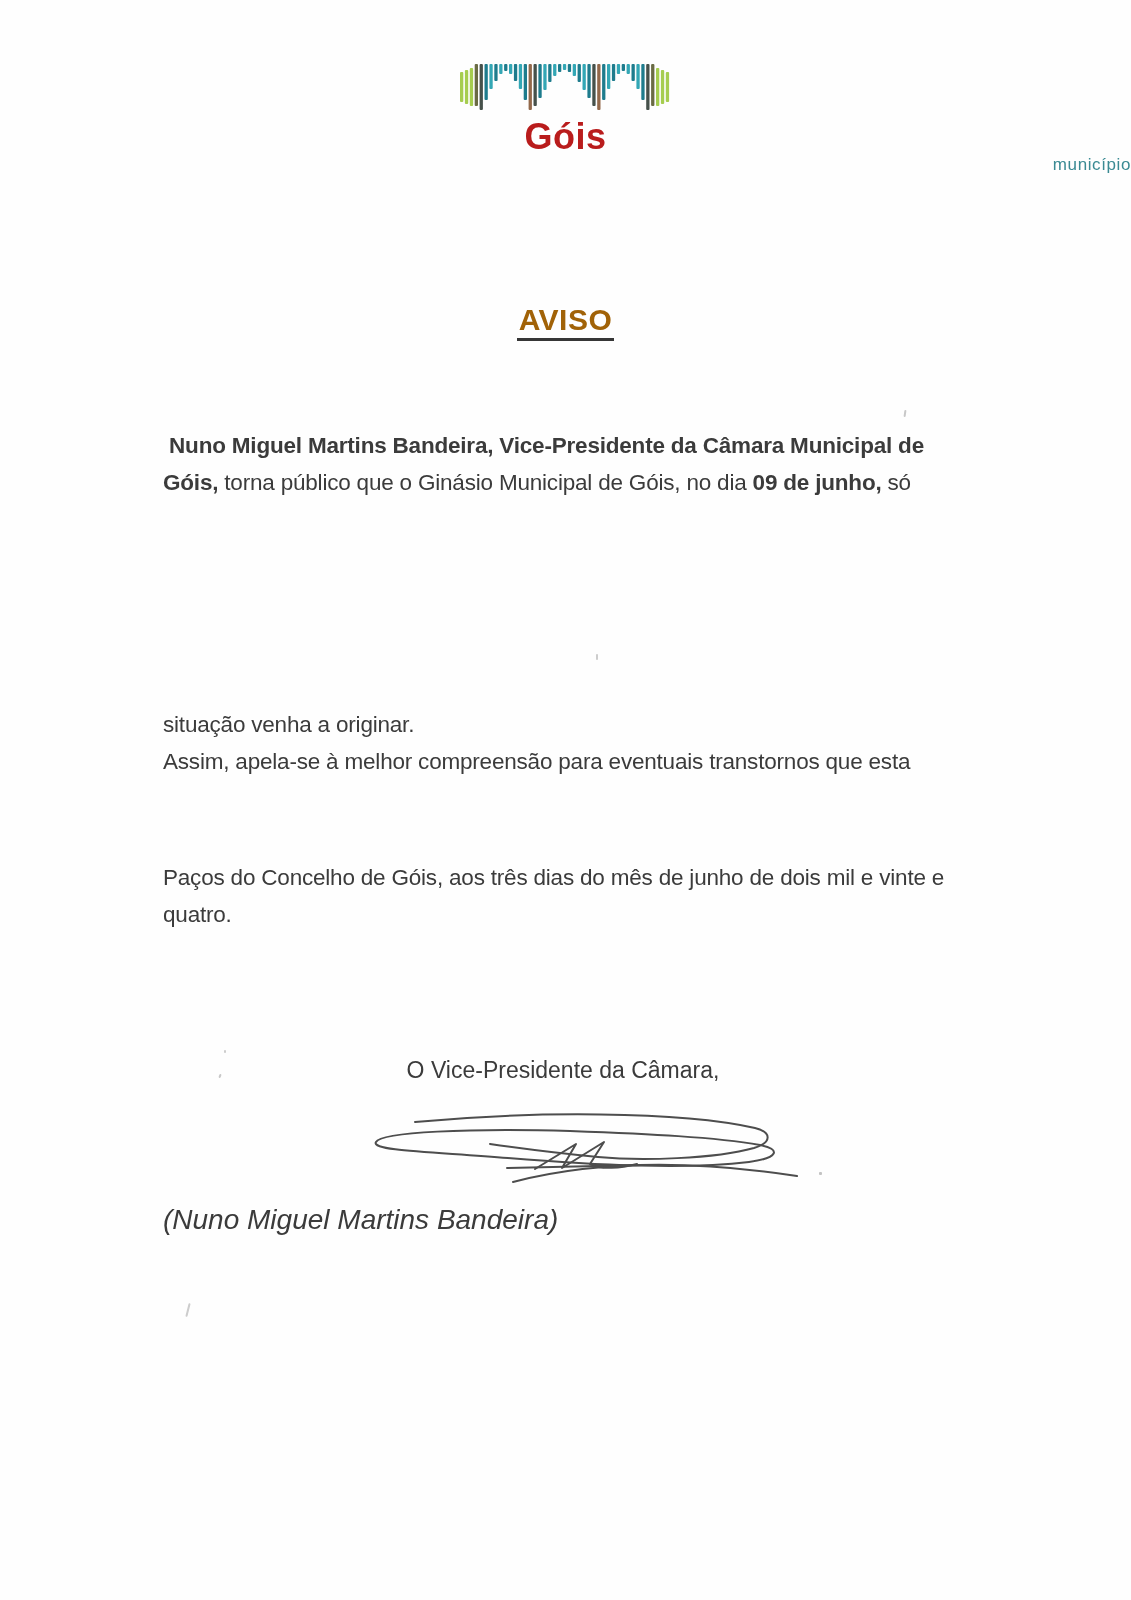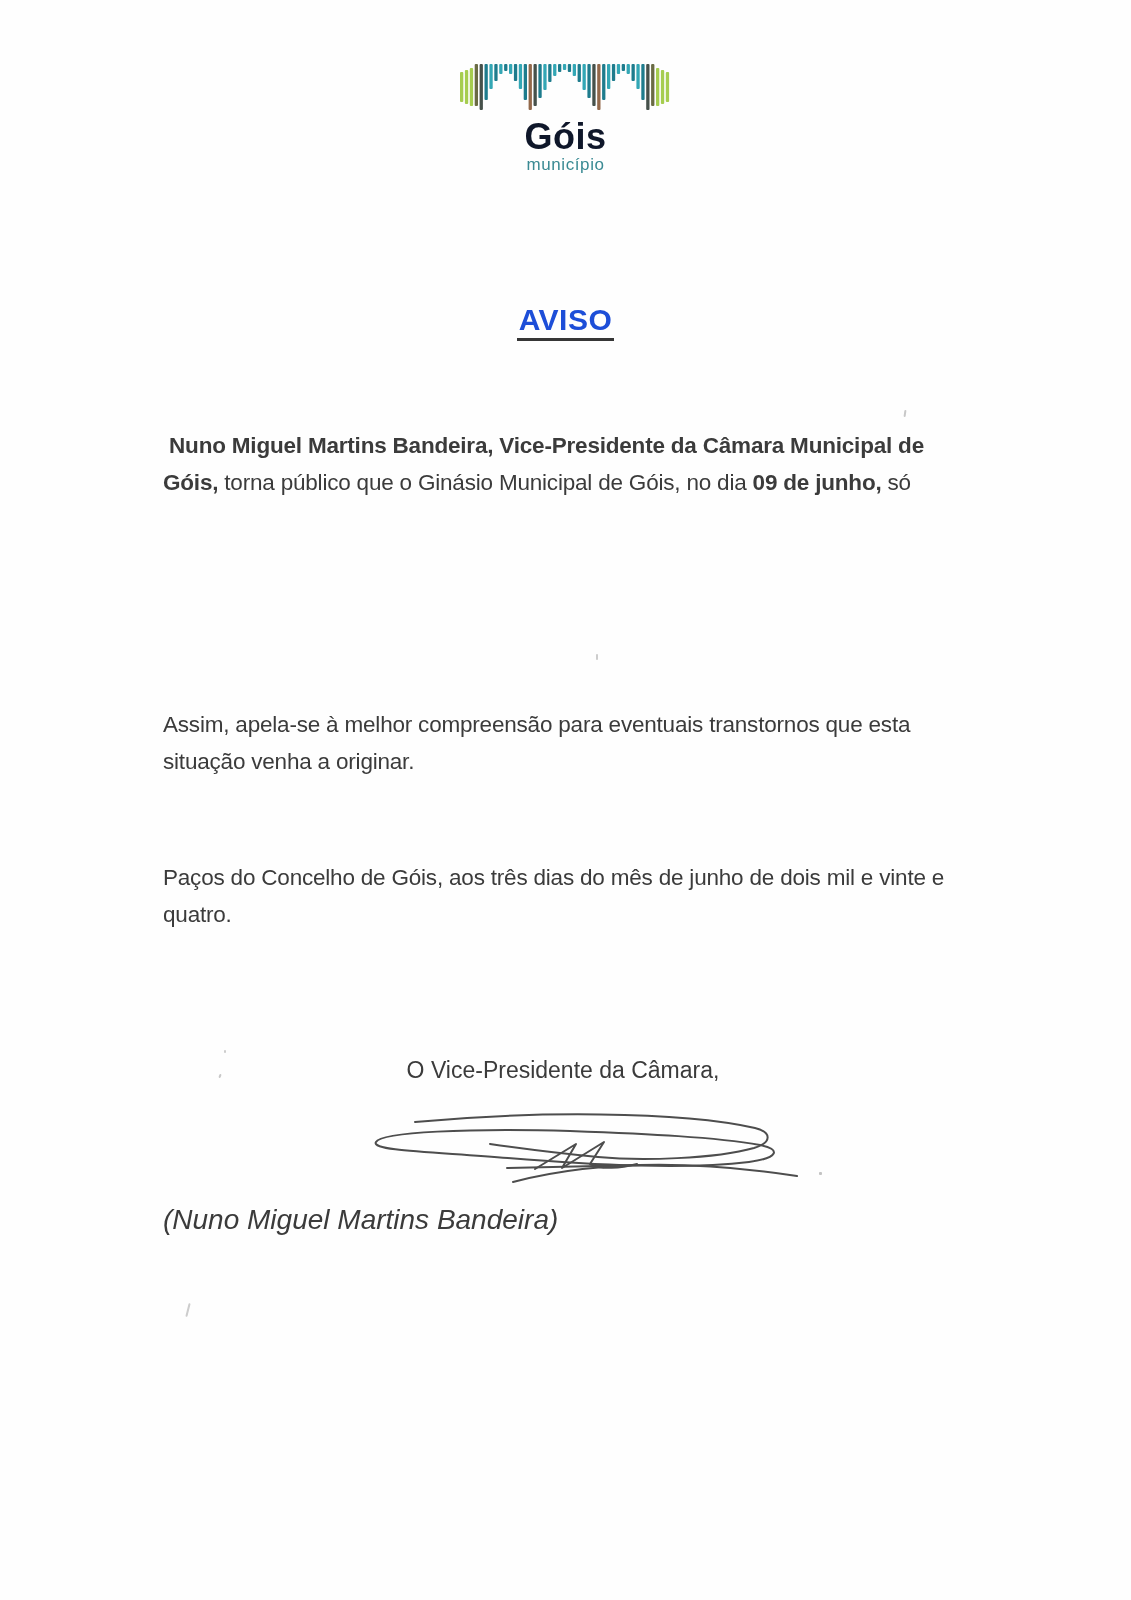--- a/index.html
+++ b/index.html
@@ -14,27 +14,27 @@
   }
   
   .logo{position:absolute;top:0;left:0;right:0;height:190px;}
   .bridge{position:absolute;top:64px;left:460px;}
   .logo-name{
     position:absolute;top:116px;left:0;right:0;
     text-align:center;font-size:36px;font-weight:bold;letter-spacing:.5px;
   }
   .logo-tagline{
     position:absolute;top:155px;left:0;right:0;
-    text-align:center;font-size:17px;letter-spacing:.6px;
+    text-align:right;font-size:17px;letter-spacing:.6px;
   }
   
   .title-wrap{position:absolute;top:303px;left:0;right:0;text-align:center;}
   .title{
     display:inline-block;
-    font-size:30px;font-weight:bold;letter-spacing:.5px;color:#1d4ed8;
+    font-size:30px;font-weight:bold;letter-spacing:.5px;color:#a16207;
     border-bottom:3px solid #363636;padding:0 2px 2px 2px;line-height:1.1;
   }
   
   .para{position:absolute;left:163px;width:830px;}
   .tline{white-space:pre;line-height:37px;font-size:22.5px;letter-spacing:-0.2px;}
   .tline .b{font-weight:bold;text-align:center;}
   .p1{top:427px;}
   .p2{top:584px;}
   .p3{top:706px;}
   .p4{top:859px;}
@@ -102,37 +102,37 @@
         <rect x="166.6" y="0" width="3.3" height="10" rx="1" fill="#33a7b5"></rect>
         <rect x="171.5" y="0" width="3.3" height="17" rx="1" fill="#1e7c8d"></rect>
         <rect x="176.4" y="0" width="3.3" height="25" rx="1" fill="#33a7b5"></rect>
         <rect x="181.3" y="0" width="3.3" height="36" rx="1" fill="#1e7c8d"></rect>
         <rect x="186.2" y="0" width="3.3" height="46" rx="1" fill="#46514b"></rect>
         <rect x="191.1" y="0" width="3.3" height="42" rx="1" fill="#6a6b44"></rect>
         <rect x="196.0" y="4" width="3.3" height="38" rx="1" fill="#a6cd4f"></rect>
         <rect x="200.9" y="6" width="3.3" height="34" rx="1" fill="#a6cd4f"></rect>
         <rect x="205.8" y="8" width="3.3" height="30" rx="1" fill="#a6cd4f"></rect>
       </svg>
-    <div class="logo-name" style="color: #0f172a;">Góis</div>
+    <div class="logo-name" style="color: #b91c1c;">Góis</div>
     <div class="logo-tagline" style="color: rgb(58, 138, 147);">município</div>
   </div>
 
   <div class="title-wrap">
     <span class="title">AVISO</span>
   </div>
 
   <div class="para p1">
       <div class="tline"><span class="b"> Nuno Miguel Martins Bandeira, Vice-Presidente da Câmara Municipal de</span></div>
       <div class="tline"><span class="b">Góis,</span><span> torna público que o Ginásio Municipal de Góis, no dia </span><span class="b">09 de junho,</span><span> só</span></div>
     </div>
   <div class="para p2">
     </div>
   <div class="para p3">
+      <div class="tline"><span>situação venha a originar.</span></div>
       <div class="tline"><span>Assim, apela-se à melhor compreensão para eventuais transtornos que esta</span></div>
-      <div class="tline"><span>situação venha a originar.</span></div>
     </div>
   <div class="para p4">
       <div class="tline"><span>Paços do Concelho de Góis, aos três dias do mês de junho de dois mil e vinte e</span></div>
       <div class="tline"><span>quatro.</span></div>
     </div>
 
   <div class="role">O Vice-Presidente da Câmara,</div>
 
   <svg class="sig" width="480" height="120" viewBox="0 0 480 120">
     <path d="M 65,37 C 180,26 330,26 405,43 C 421,47 423,57 404,63 C 365,74 290,76 248,72 C 205,68 168,63 140,59"></path>

